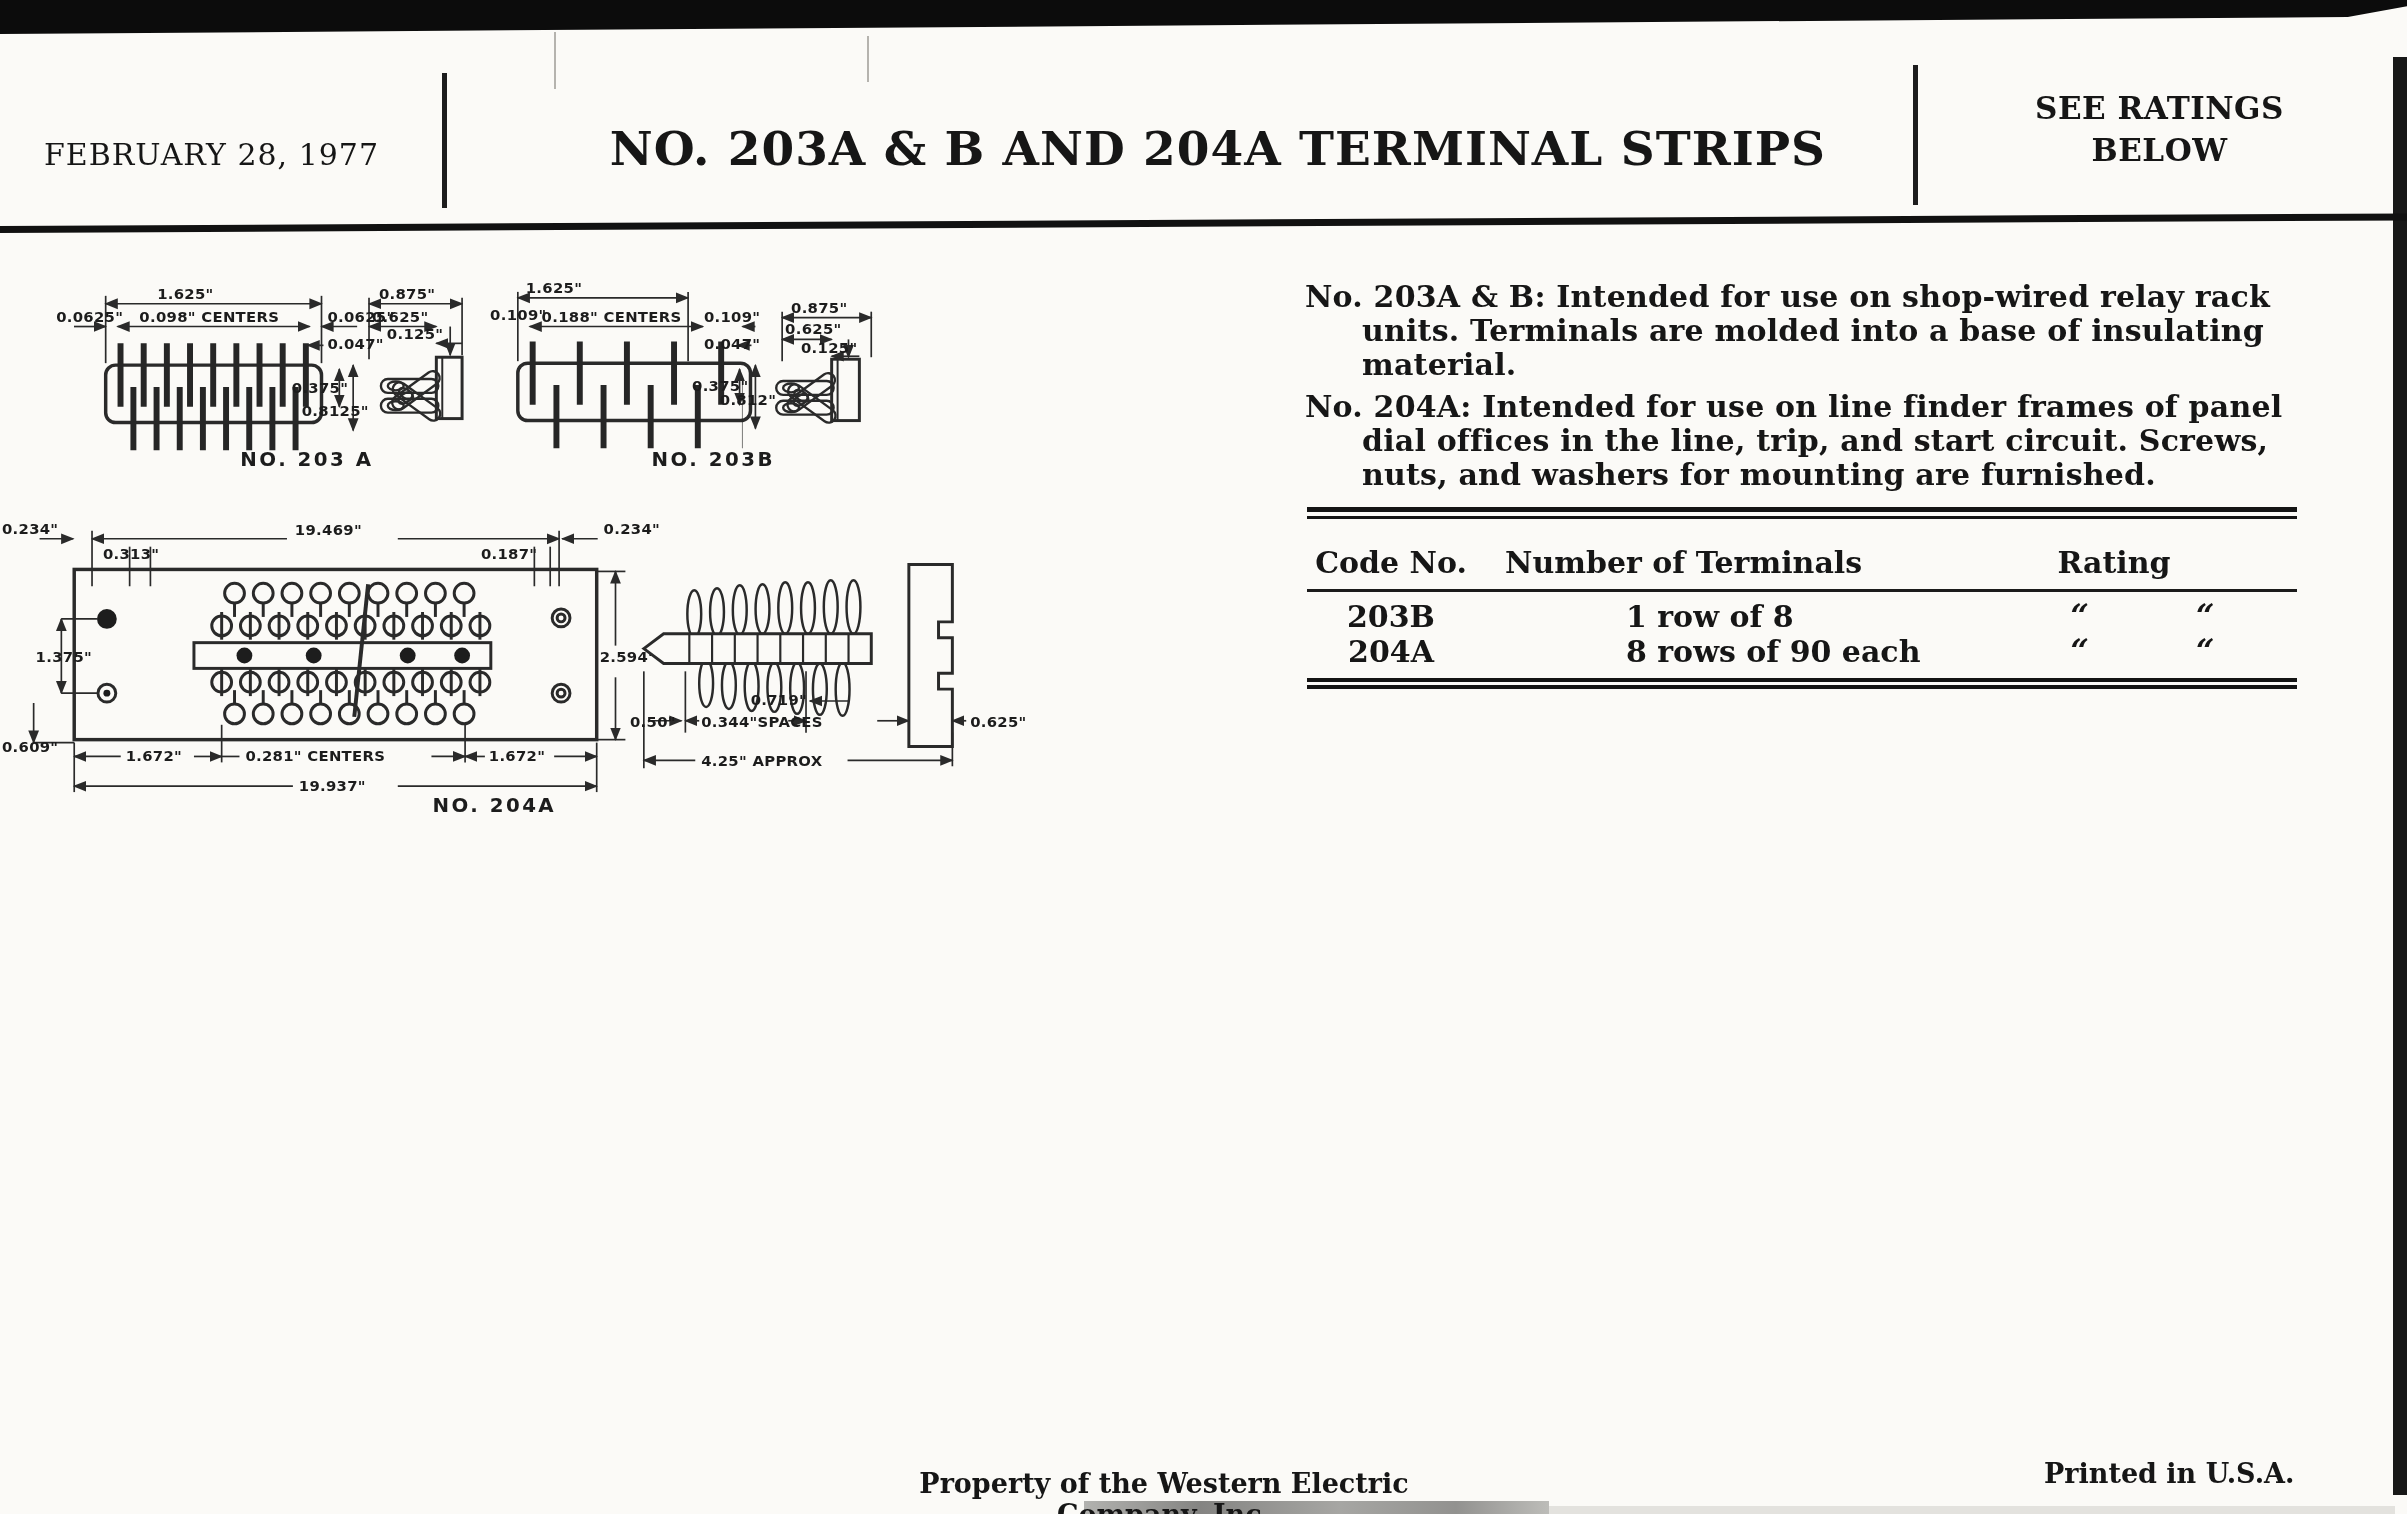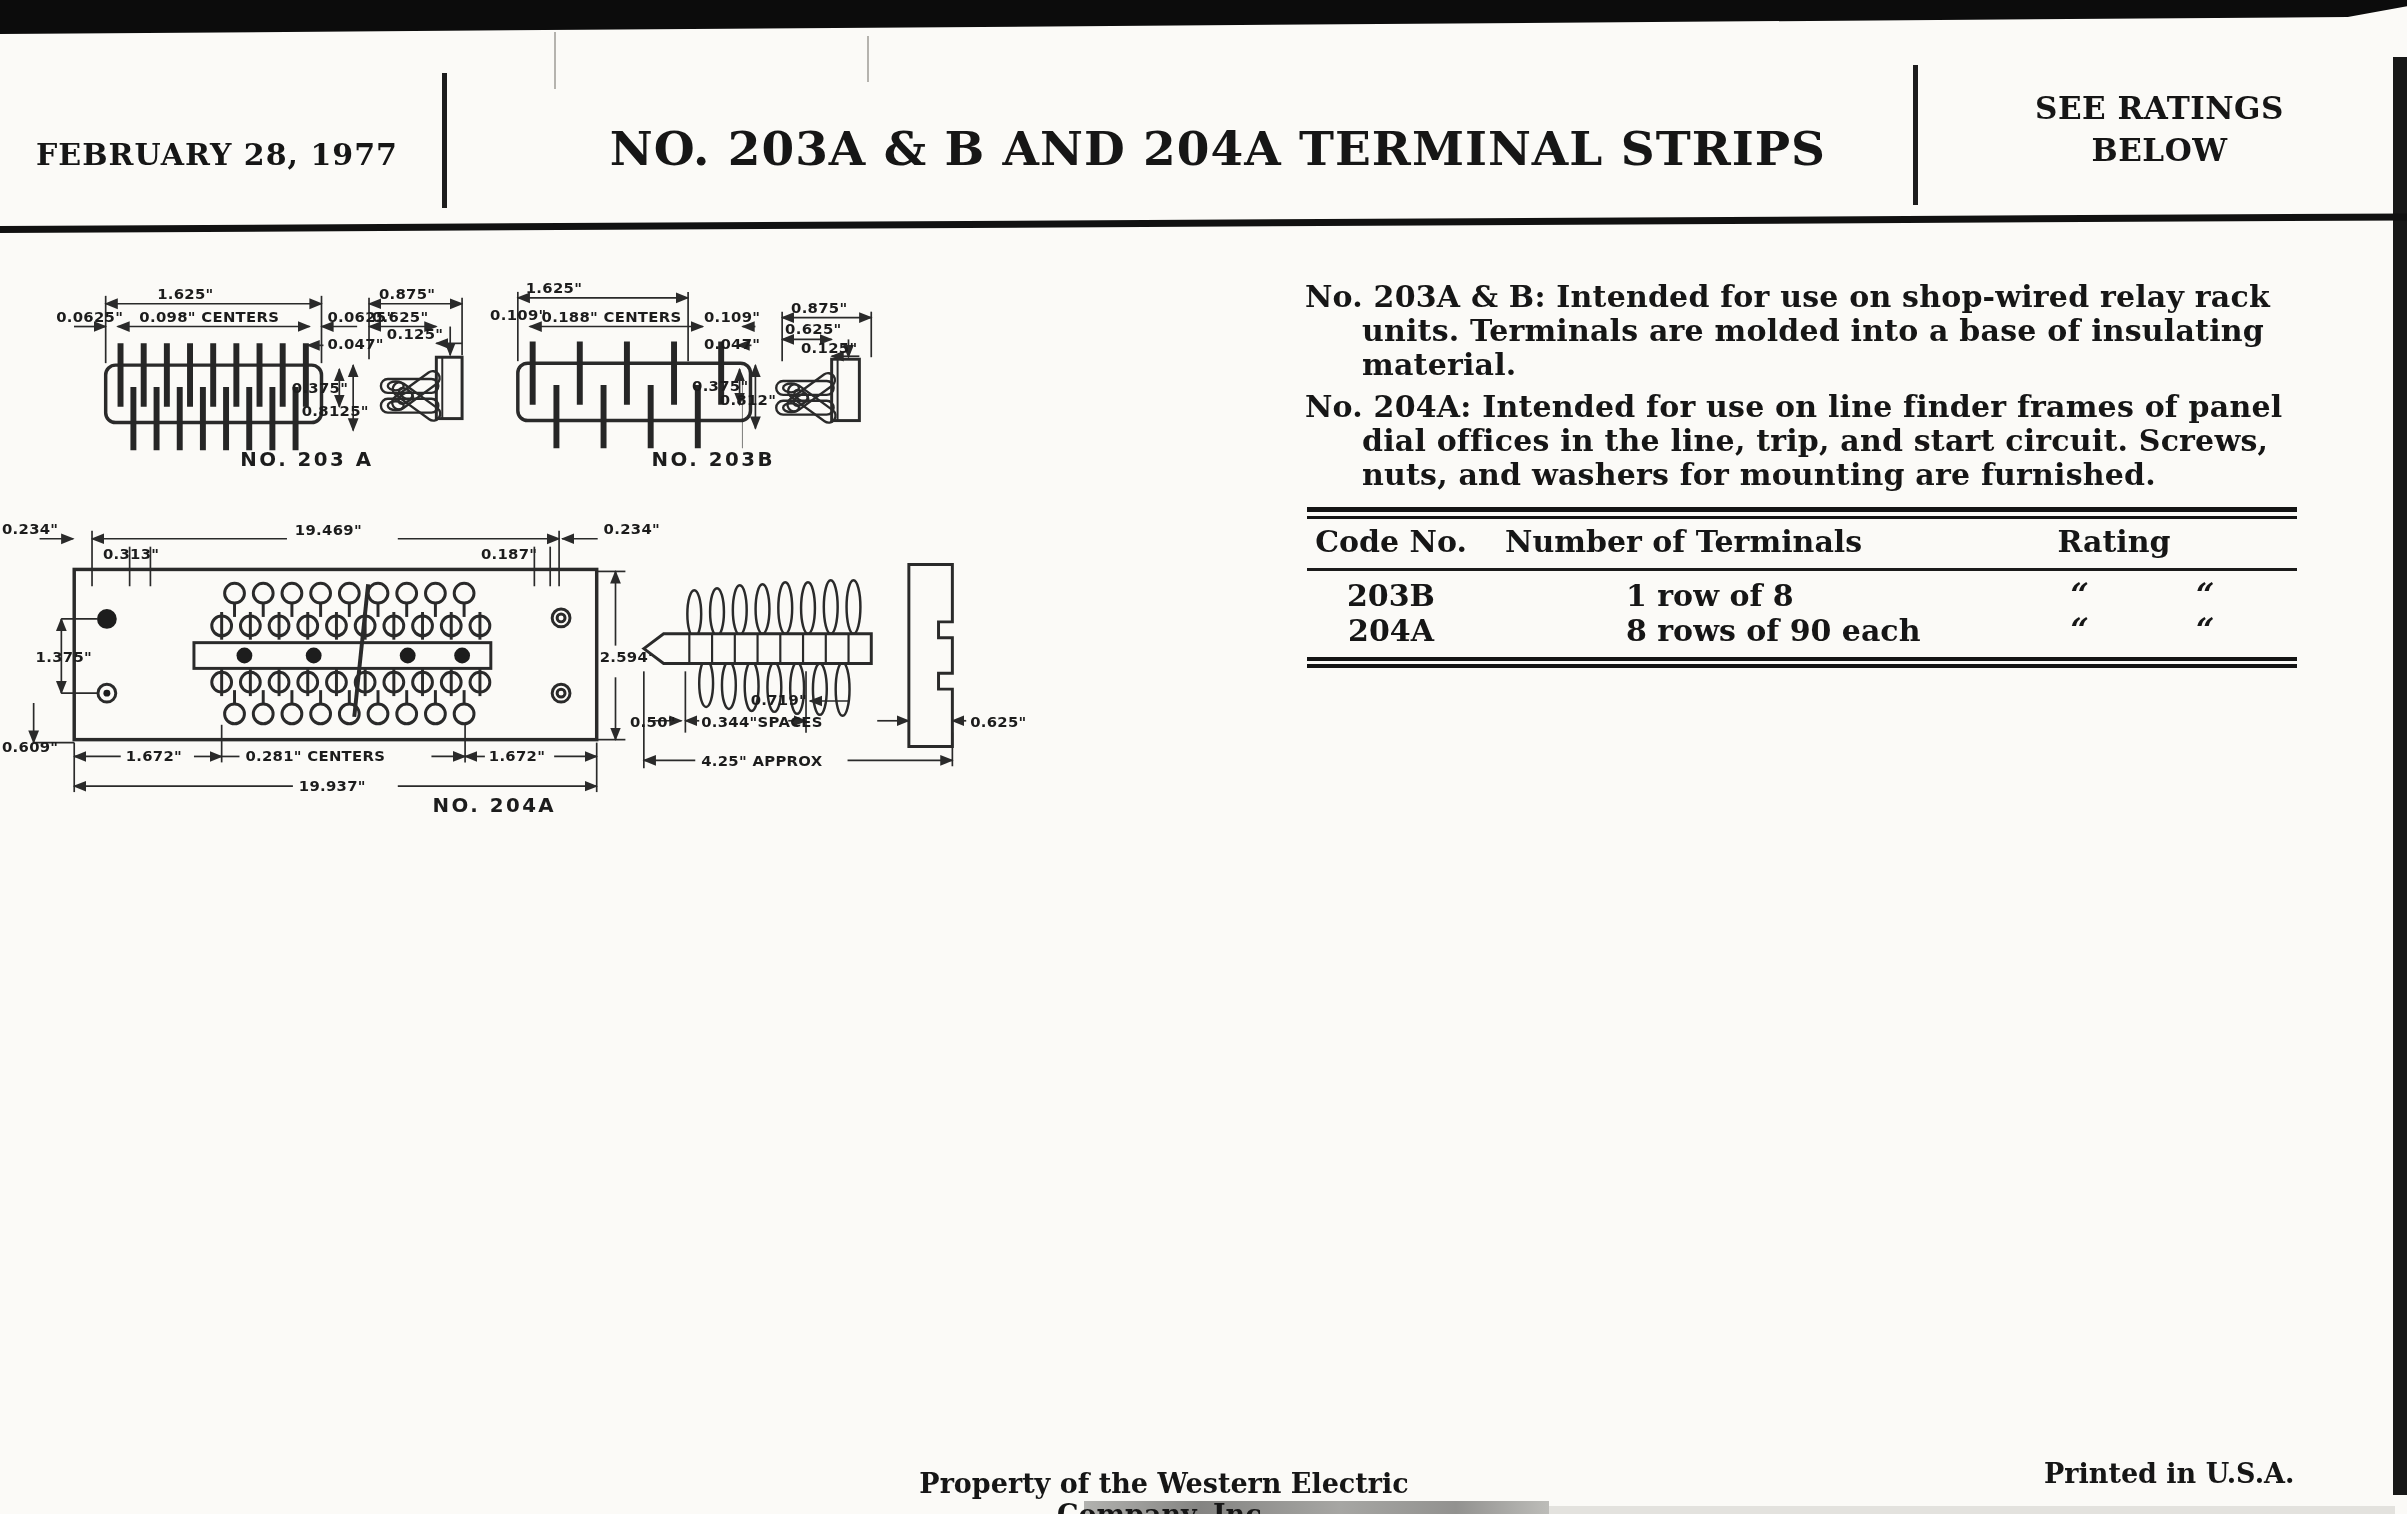--- a/index.html
+++ b/index.html
@@ -8,37 +8,37 @@
   .abs{position:absolute;}
   
   .top-bar{left:0;top:0;width:2408px;height:34px;background:#0c0c0c;
            clip-path:polygon(0 0,100% 0,100% 18%,97.5% 50%,0 100%);}
   .right-bar{left:2393px;top:57px;width:15px;height:1438px;background:#181818;}
   .scratch{width:2px;background:#b5b3ae;}
   .smudge{left:1084px;top:1501px;width:465px;height:13px;opacity:.75;
           background:linear-gradient(90deg,#9a9a97,#5d5d5b 25%,#8a8a87 55%,#6f6f6d 80%,#a8a8a4);}
   .smudge2{left:1549px;top:1506px;width:846px;height:8px;background:#d4d2cd;opacity:.6;}
   
-  .date{left:36px;top:137px;font-size:30px;font-weight:700;letter-spacing:1px;}
+  .date{left:44px;top:137px;font-size:30px;font-weight:400;letter-spacing:1px;}
   .vrule1{left:442px;top:73px;width:5px;height:135px;background:#1d1d1d;}
   .vrule2{left:1913px;top:65px;width:5px;height:140px;background:#1d1d1d;}
   .title{left:554px;top:121px;width:1272px;text-align:right;font-size:47px;font-weight:700;letter-spacing:1px;}
   .ratings-note{left:1931px;top:87px;width:457px;text-align:center;font-size:31px;font-weight:700;
                 line-height:42px;white-space:pre-line;letter-spacing:0.5px;}
   .hrule{left:0;top:226px;width:2408px;height:7px;background:#111;transform:rotate(-0.3deg);transform-origin:left center;}
   
   .desc{left:1305px;top:280px;width:1074px;font-size:30px;font-weight:700;line-height:34px;
         white-space:pre-line;padding-left:57px;text-indent:-57px;letter-spacing:0.2px;}
   .desc2{top:390px;}
   
   .rtable{left:1307px;top:507px;width:990px;}
   .rule-a{height:5px;background:#141414;}
   .rule-b{height:3px;background:#141414;margin-top:4px;}
   .rule-mid{height:3px;background:#1b1b1b;margin-top:9px;}
-  .thead{display:flex;margin-top:5px;font-size:30px;font-weight:700;}
+  .thead{display:flex;margin-top:26px;font-size:30px;font-weight:700;}
   .trow{display:flex;font-size:30px;font-weight:700;line-height:35px;}
   .trows{margin-top:7px;}
   .c1{width:168px;text-align:center;}
   .c2{width:426px;margin-left:30px;text-align:left;}
   .c2v{width:426px;margin-left:30px;text-align:left;padding-left:121px;box-sizing:border-box;}
   .c3{flex:1;text-align:center;}
   .ditto{flex:1;display:flex;justify-content:center;gap:107px;padding-left:57px;font-size:32px;}
   .rule-c{height:4px;background:#141414;margin-top:9px;}
   .rule-d{height:4px;background:#141414;margin-top:3px;}
   

